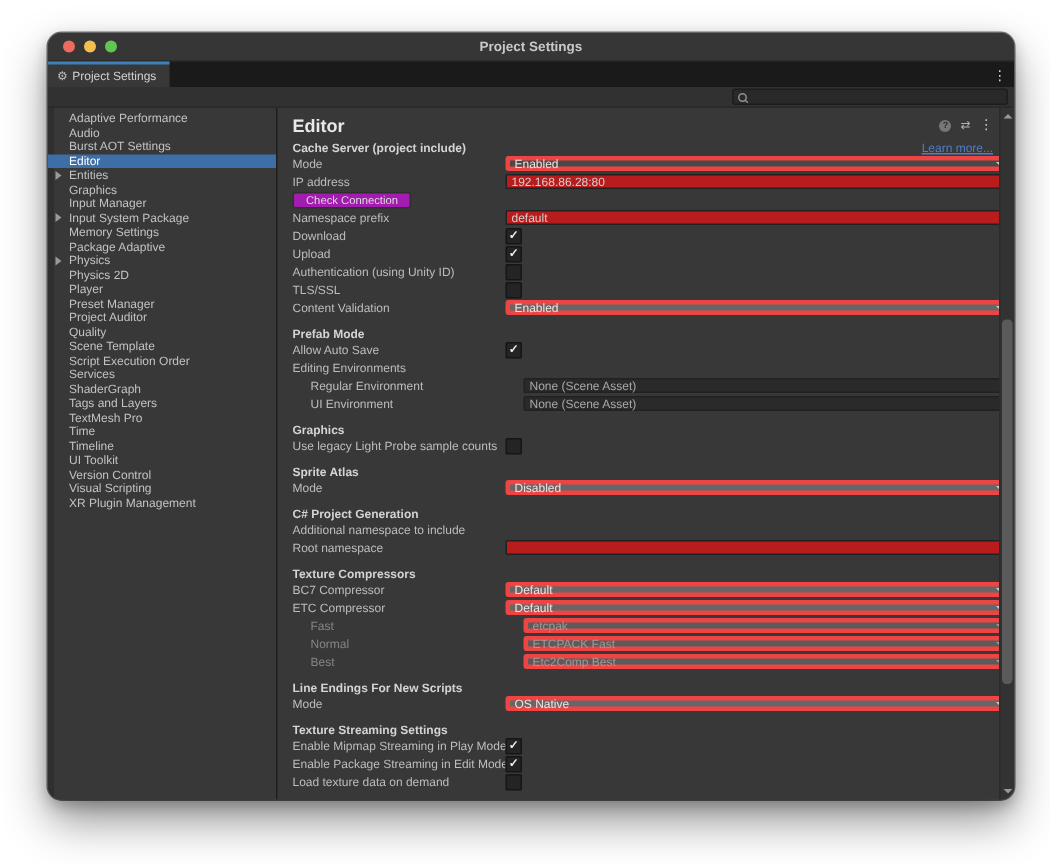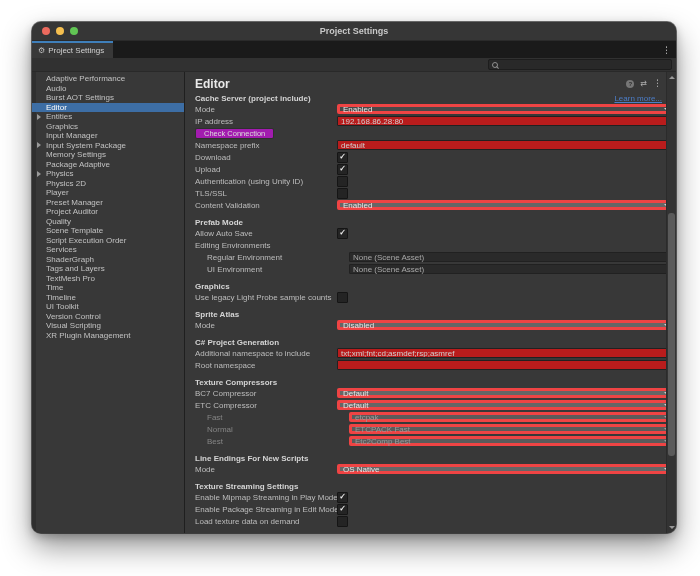--- a/index.html
+++ b/index.html
@@ -350,23 +350,20 @@
                 </div>
               </span>
             </div>
           </div>
           <div class="section">
             <div class="sec-header">
               <span>C# Project Generation</span>
             </div>
             <div class="srow">
               <span class="lab">Additional namespace to include</span>
-              <span class="ctrl">
-                <div class="textfield">txt;xml;fnt;cd;asmdef;rsp;asmref</div>
-              </span>
             </div>
             <div class="srow">
               <span class="lab">Root namespace</span>
               <span class="ctrl">
                 <div class="textfield"></div>
               </span>
             </div>
           </div>
           <div class="section">
             <div class="sec-header">

